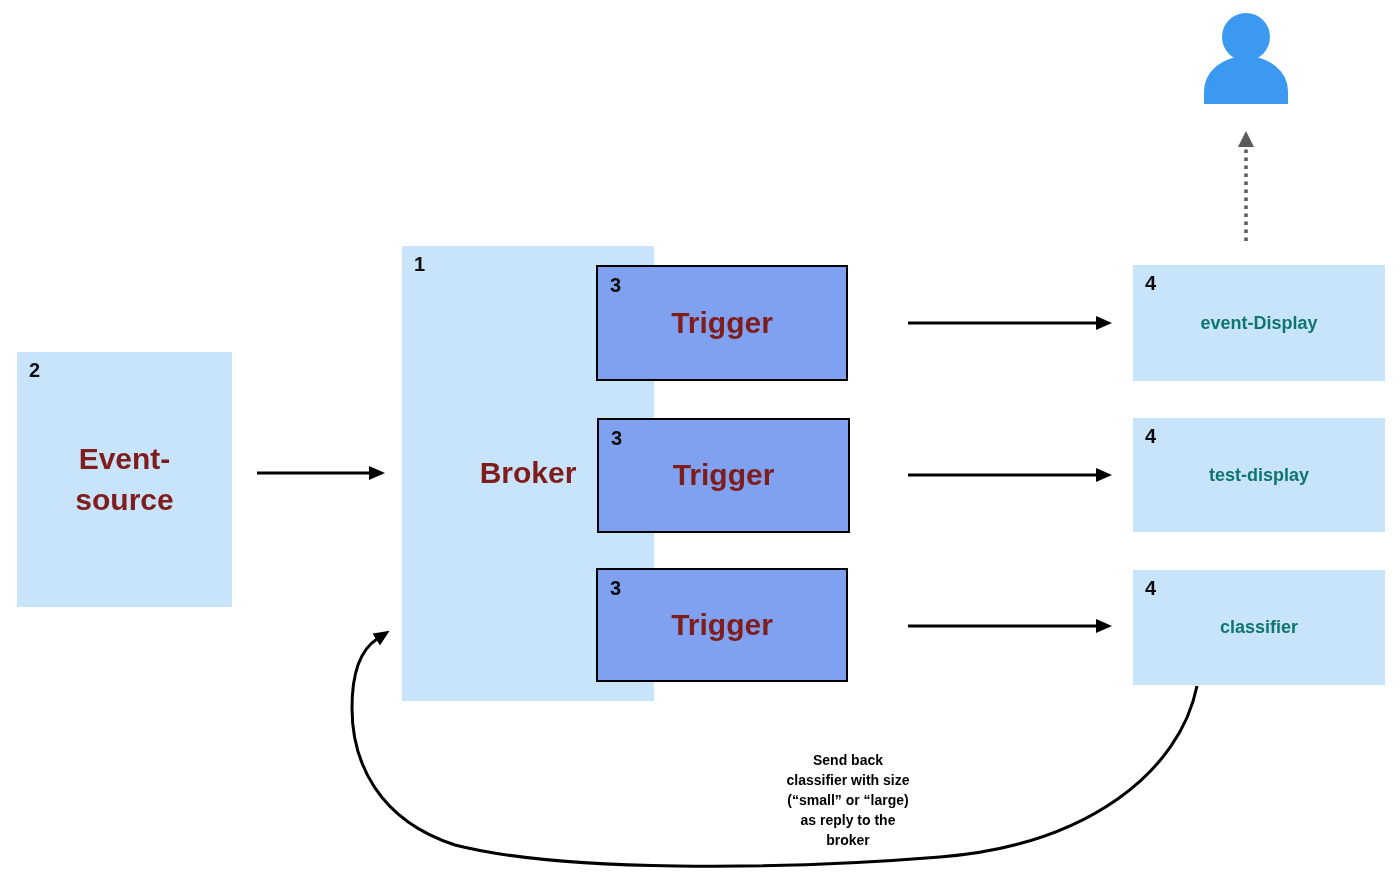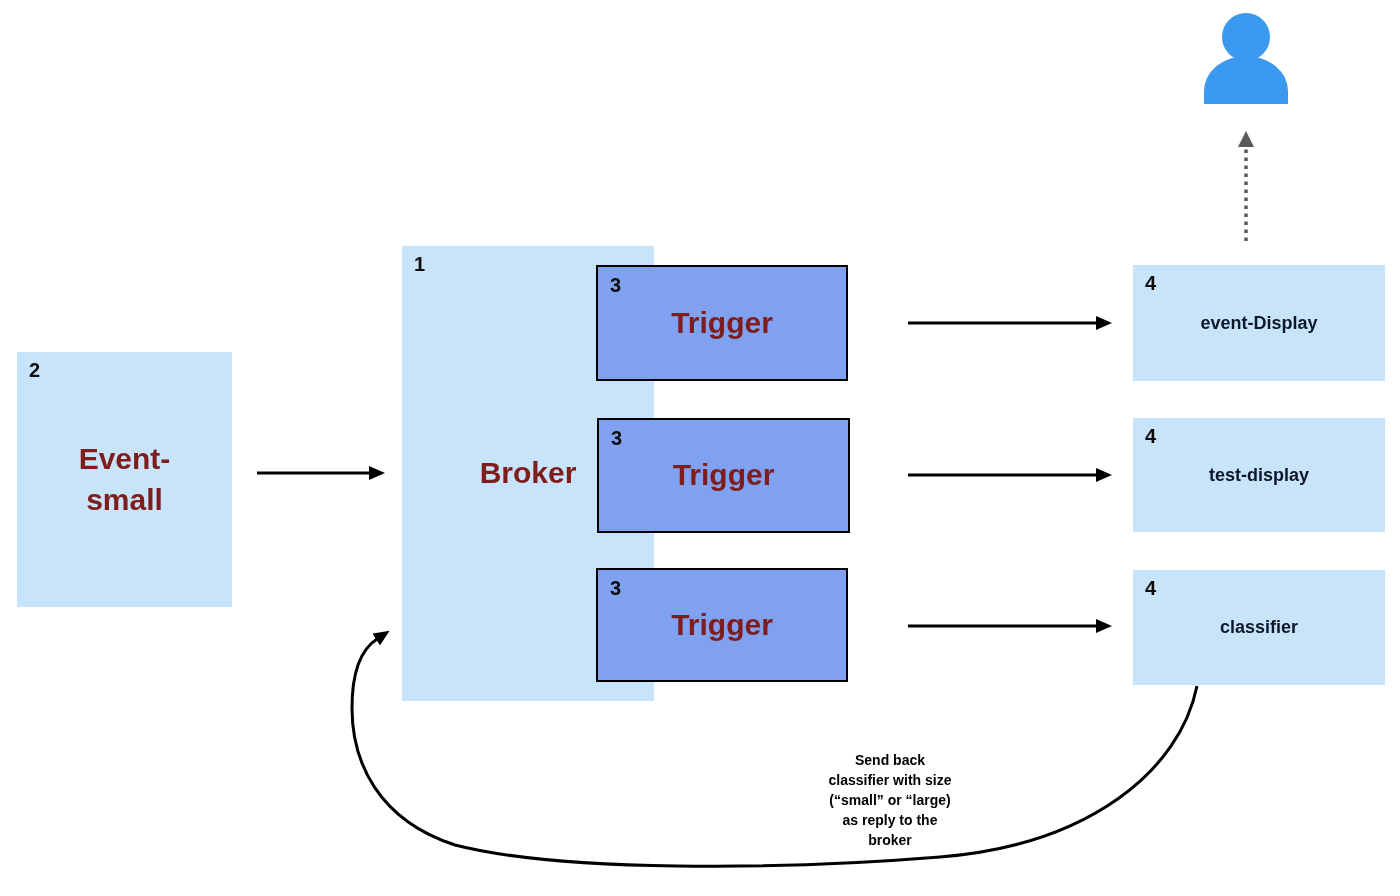--- a/index.html
+++ b/index.html
@@ -36,21 +36,21 @@
   .big-label {
     font-size: 30px;
     font-weight: 700;
     color: #7f1d1d;
     text-align: center;
     line-height: 1.35;
   }
   .out-label {
     font-size: 18px;
     font-weight: 700;
-    color: #0f172a;
+    color: #0f766e;
     text-align: center;
   }
   .pre { white-space: pre-line; }
 
   #event-source { left: 17px;   top: 352px; width: 215px; height: 255px; }
   #broker       { left: 402px;  top: 246px; width: 252px; height: 455px; }
   #trigger-1    { left: 596px;  top: 265px; width: 252px; height: 116px; }
   #trigger-2    { left: 597px;  top: 418px; width: 253px; height: 115px; }
   #trigger-3    { left: 596px;  top: 568px; width: 252px; height: 114px; }
   #output-1     { left: 1133px; top: 265px; width: 252px; height: 116px; }
@@ -59,40 +59,40 @@
 
   .arrow-layer {
     position: absolute;
     left: 0; top: 0;
     z-index: 4;
     pointer-events: none;
   }
 
   .caption {
     position: absolute;
-    left: 778px;
+    left: 736px;
     top: 750px;
     width: 224px;
     text-align: center;
     font-size: 14px;
     line-height: 20px;
     font-weight: 700;
     color: #000000;
     z-index: 5;
   }
 </style>
 </head>
 <body>
 
 <div class="canvas">
 
   <div class="box light" id="event-source">
     <span class="num">2</span>
     <div class="big-label pre">Event-
-small</div>
+source</div>
   </div>
 
   <div class="box light" id="broker">
     <span class="num">1</span>
     <div class="big-label">Broker</div>
   </div>
 
   <div class="box trigger" id="trigger-1">
     <span class="num">3</span>
     <div class="big-label">Trigger</div>

